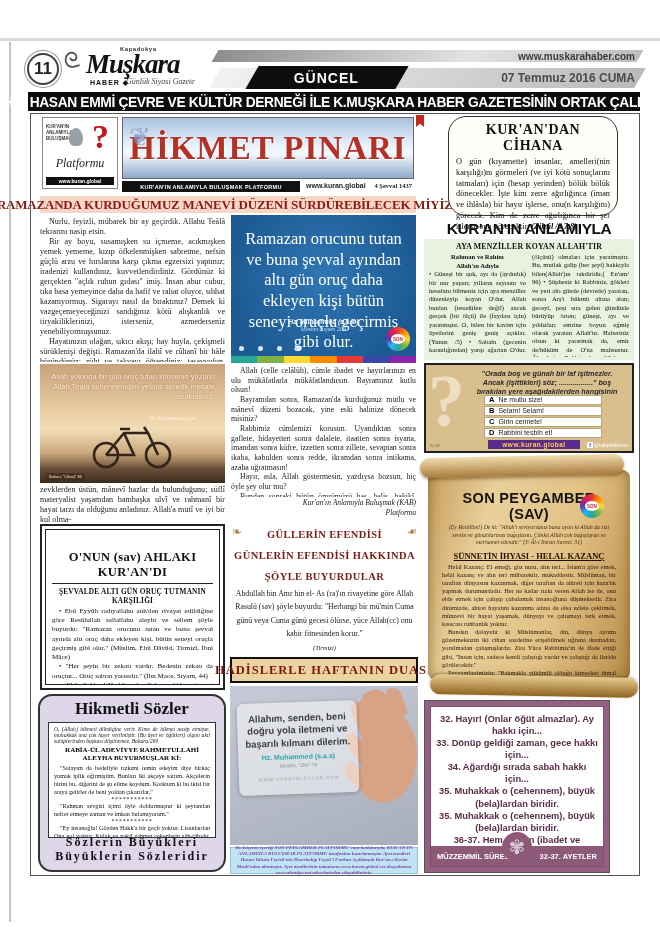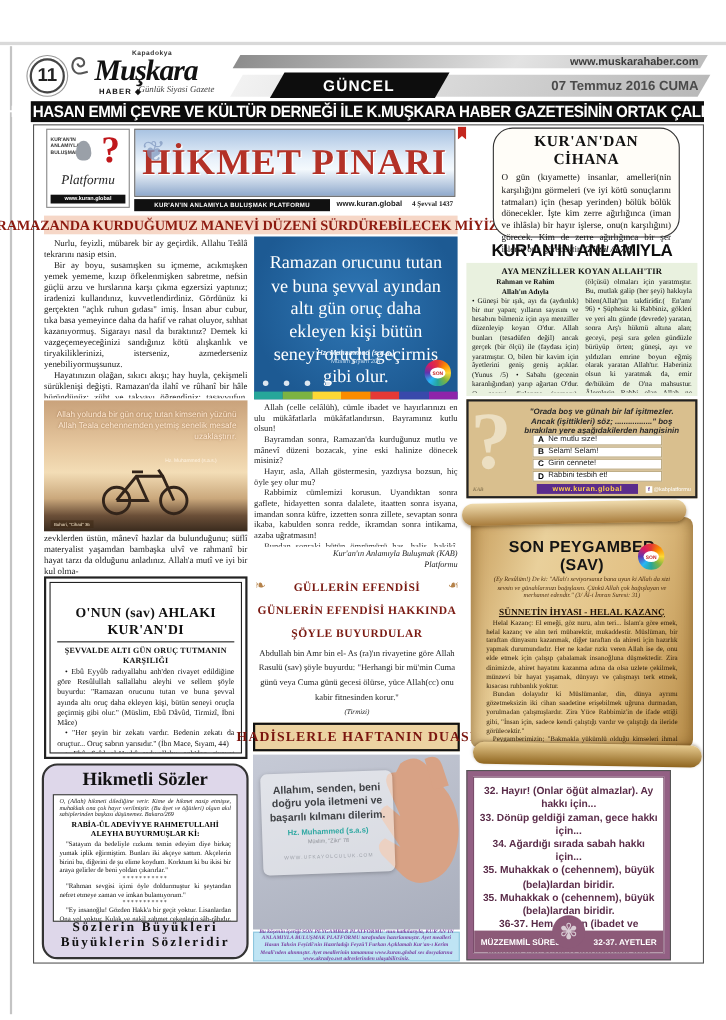--- a/index.html
+++ b/index.html
@@ -259,22 +259,22 @@
     </svg>
     <div class="wm">Buhari, "Cihad" 36</div>
   </div>
 
   <div class="abs ov bodytxt j" id="art-under">
     <p style="text-indent:0">zevklerden üstün, mânevî hazlar da bulunduğunu; süflî materyalist yaşamdan bambaşka ulvî ve rahmanî bir hayat tarzı da olduğunu anladınız. Allah'a mutî ve iyi bir kul olma-</p>
   </div>
   <div class="abs ov bodytxt j" id="art-col2" style="font-size:7.8px">
     <p>Allah (celle celâlüh), cümle ibadet ve hayırlarınızı en ulu mükâfatlarla mükâfatlandırsın. Bayramınız kutlu olsun!</p>
     <p>Bayramdan sonra, Ramazan'da kurduğunuz mutlu ve mânevî düzeni bozacak, yine eski halinize dönecek misiniz?</p>
+    <p>Rabbimiz cümlemizi korusun. Uyandıktan sonra gaflete, hidayetten sonra dalalete, itaatten sonra isyana, imandan sonra küfre, izzetten sonra zillete, sevaptan sonra ikaba, kabulden sonra redde, ikramdan sonra intikama, azaba uğratmasın!</p>
     <p>Hayır, asla, Allah göstermesin, yazdıysa bozsun, hiç öyle şey olur mu?</p>
-    <p>Rabbimiz cümlemizi korusun. Uyandıktan sonra gaflete, hidayetten sonra dalalete, itaatten sonra isyana, imandan sonra küfre, izzetten sonra zillete, sevaptan sonra ikaba, kabulden sonra redde, ikramdan sonra intikama, azaba uğratmasın!</p>
     <p>Bundan sonraki bütün ömrümüzü has, halis, hakikî, samimi, istikrarlı bir kul olarak geçirmeyi, salih ameller işlemeyi, rızasını kazanmayı, cennetine girmeyi, cemalini görmekle şereflenmeyi cümlemize nasip ve müyesser eylesin, âmin, bi-hürmeti seyyidi'l-mürseline Muhammedin ve âlihi ecmain!</p>
   </div>
   <div class="abs pre" id="art-sign">Kur'an'ın Anlamıyla Buluşmak (KAB)
 Platformu</div>
 
   <div class="abs" id="onun">
     <div class="inner">
       <h2>O'NUN (sav) AHLAKI KUR'AN'DI</h2>
       <h3>ŞEVVALDE ALTI GÜN ORUÇ TUTMANIN KARŞILIĞI</h3>
       <p>• Ebû Eyyûb radıyallahu anh'den rivayet edildiğine göre Resûlullah sallallahu aleyhi ve sellem şöyle buyurdu: "Ramazan orucunu tutan ve buna şevval ayında altı oruç daha ekleyen kişi, bütün seneyi oruçla geçirmiş gibi olur." (Müslim, Ebû Dâvûd, Tirmizî, İbni Mâce)</p>

